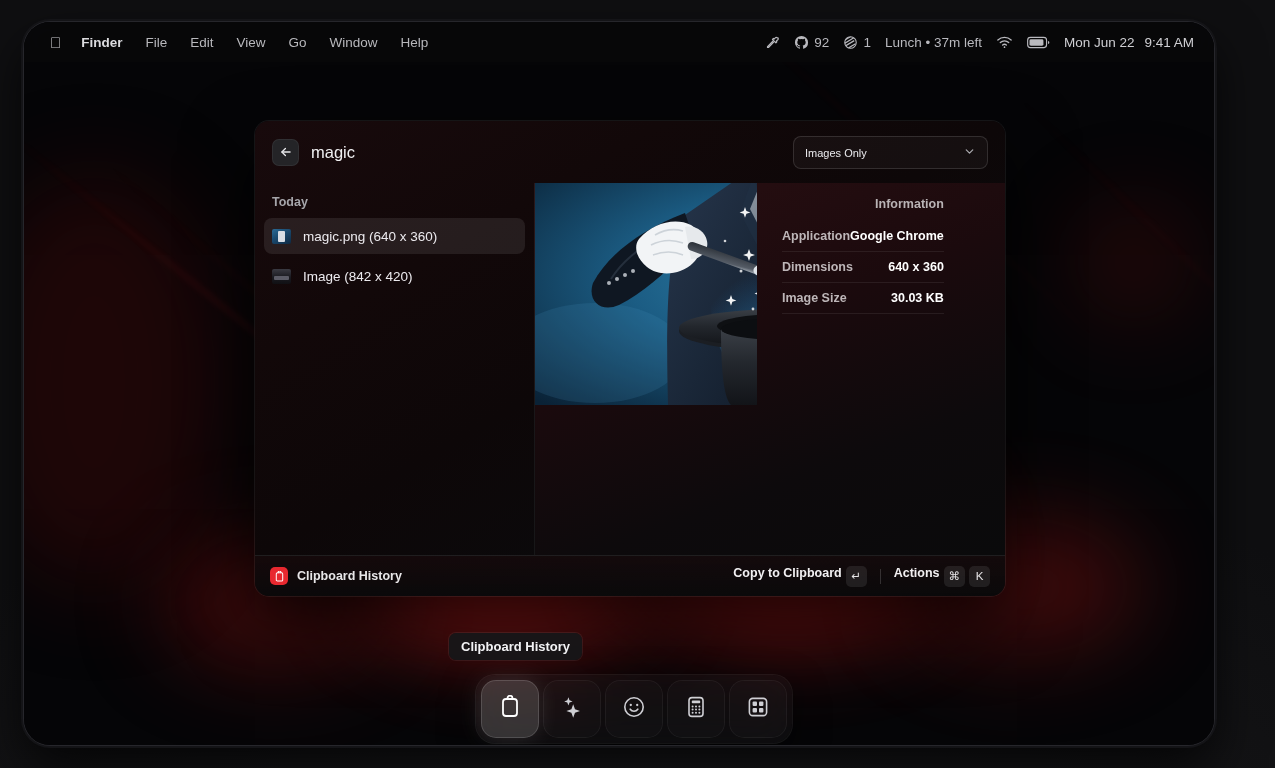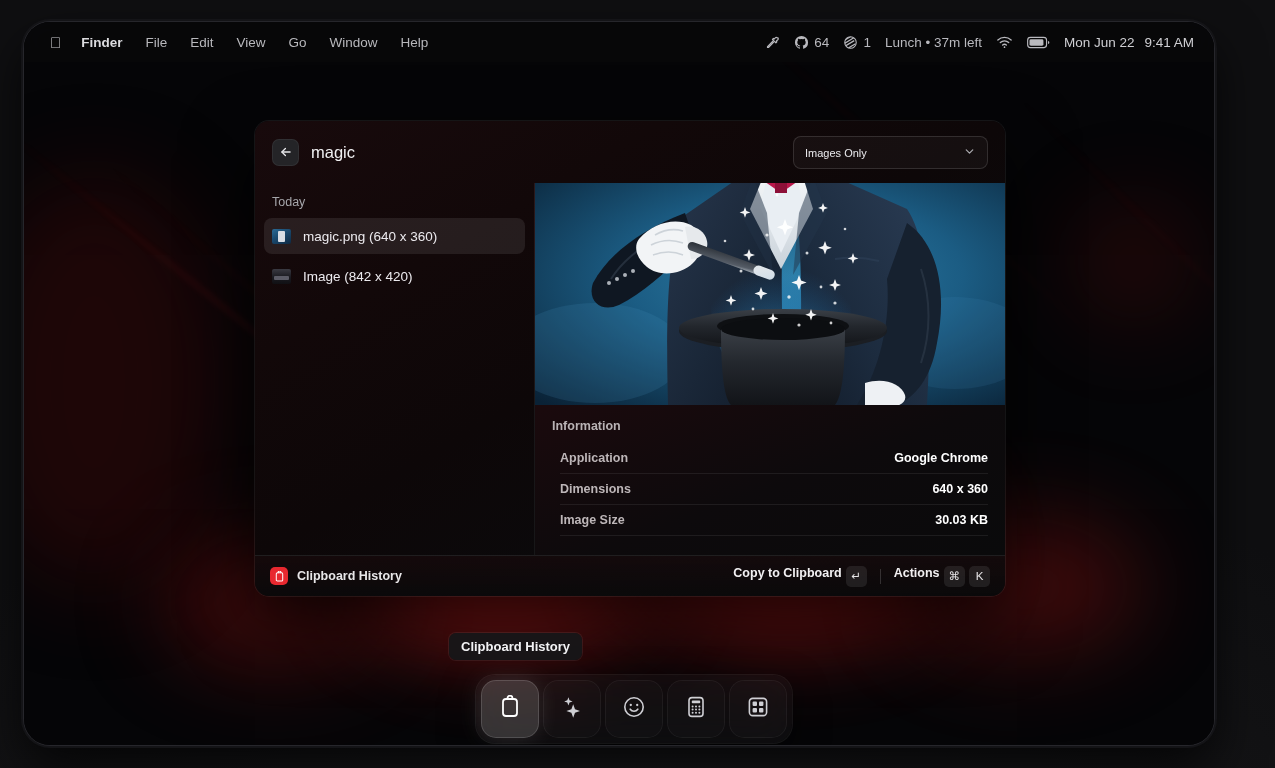--- a/index.html
+++ b/index.html
@@ -81,38 +81,39 @@
     border:1px solid rgba(255,255,255,.13);
     display:flex; align-items:center; padding:0 11px;
     font-size:11px; color:#eaeaed; cursor:pointer;
   }
   #filter .chev{ margin-left:auto; color:#a9a9ae; }
 
   #panel-body{ flex:1; display:flex; min-height:0; }
 
   
   #sidebar{ width:279px; flex:0 0 279px; padding:6px 9px 0 9px; overflow:hidden;}
-  .sec-title{ font-size:12.5px; color:#a6a6ab; font-weight:400; padding:6px 8px 9px 8px;}
+  .sec-title{ font-size:12.5px; color:#a6a6ab; font-weight:700; padding:6px 8px 9px 8px;}
   .litem{
     display:flex; align-items:center; gap:12px;
     height:36px; border-radius:8px; padding:0 8px; margin-bottom:4px;
     font-size:13.5px; color:#eceaee; cursor:pointer;
   }
   .litem.sel{ background:rgba(255,255,255,.085); }
   .thumb{ width:19px; height:15px; border-radius:2px; flex:0 0 19px; overflow:hidden; }
   .th-magic{ background:linear-gradient(150deg,#2b6b95 0%,#1b4c72 40%,#0e2942 100%); position:relative;}
   .th-magic:after{ content:""; position:absolute; left:6px; top:2px; width:7px; height:11px; background:#d8dde4; border-radius:1px;}
   .th-img{ background:linear-gradient(180deg,#3a3a42 0%,#1a1a20 55%,#101014 100%); position:relative;}
   .th-img:after{ content:""; position:absolute; left:2px; top:7px; right:2px; height:4px; background:#5b5b66; border-radius:1px;}
 
   
   #preview{
-    flex:1; min-width:0; display:flex; flex-direction:column;
+    flex:1; min-width:0; display:flex; flex-direction:row;
     border-left:1px solid rgba(255,255,255,.055);
     background:linear-gradient(160deg,#2a0f12 0%,#1b0a0d 40%,#0d0a0c 72%,#0a0a0b 100%);
+    text-align:right;
   }
   #img-wrap{
     height:222px; flex:0 0 222px; position:relative; overflow:hidden;
     background:#0a2436;
   }
   #info{ padding:14px 17px 0 17px; }
   .info-title{ font-size:12.5px; color:#b9b3b5; font-weight:700; margin-bottom:10px;}
   .irow{
     display:flex; justify-content:space-between; align-items:center;
     height:31px; font-size:12.5px; font-weight:700;
@@ -211,21 +212,21 @@
         <span>
           <svg width="15" height="15" viewBox="0 0 24 24" fill="none" stroke="#b9b9be" stroke-width="1.9" stroke-linecap="round" stroke-linejoin="round">
             <path d="M19.5 4.5a2.1 2.1 0 0 0-3 0l-2 2-1-1-1.6 1.6 5.5 5.5L19 11l-1-1 2-2a2.1 2.1 0 0 0 .5-3.5z"></path>
             <path d="M14 11.5 5.5 20 4 20l0-1.5L12.5 10"></path>
           </svg>
         </span>
         <span class="grp">
           <svg width="15" height="15" viewBox="0 0 24 24" fill="#b9b9be">
             <path d="M12 1.5A10.5 10.5 0 0 0 1.5 12c0 4.64 3 8.57 7.18 9.96.52.1.71-.23.71-.5v-1.9c-2.92.64-3.54-1.25-3.54-1.25-.48-1.2-1.17-1.53-1.17-1.53-.95-.65.07-.64.07-.64 1.06.08 1.61 1.09 1.61 1.09.94 1.6 2.46 1.14 3.06.87.1-.68.37-1.14.67-1.4-2.33-.27-4.78-1.17-4.78-5.2 0-1.15.41-2.09 1.08-2.83-.11-.27-.47-1.34.1-2.8 0 0 .88-.28 2.88 1.08a9.9 9.9 0 0 1 5.24 0c2-1.36 2.88-1.08 2.88-1.08.57 1.46.21 2.53.1 2.8.67.74 1.08 1.68 1.08 2.83 0 4.04-2.46 4.93-4.8 5.19.38.33.72.97.72 1.96v2.9c0 .28.19.61.72.5A10.5 10.5 0 0 0 22.5 12 10.5 10.5 0 0 0 12 1.5z"></path>
           </svg>
-          <span>64</span>
+          <span>92</span>
         </span>
         <span class="grp">
           <svg width="15" height="15" viewBox="0 0 24 24">
             <defs>
               <clipPath id="cc">
                   <circle cx="12" cy="12" r="9.2"></circle>
                 </clipPath>
             </defs>
             <circle cx="12" cy="12" r="9.2" fill="none" stroke="#b9b9be" stroke-width="1.7"></circle>
             <g clip-path="url(#cc)" stroke="#b9b9be" stroke-width="2.1">

